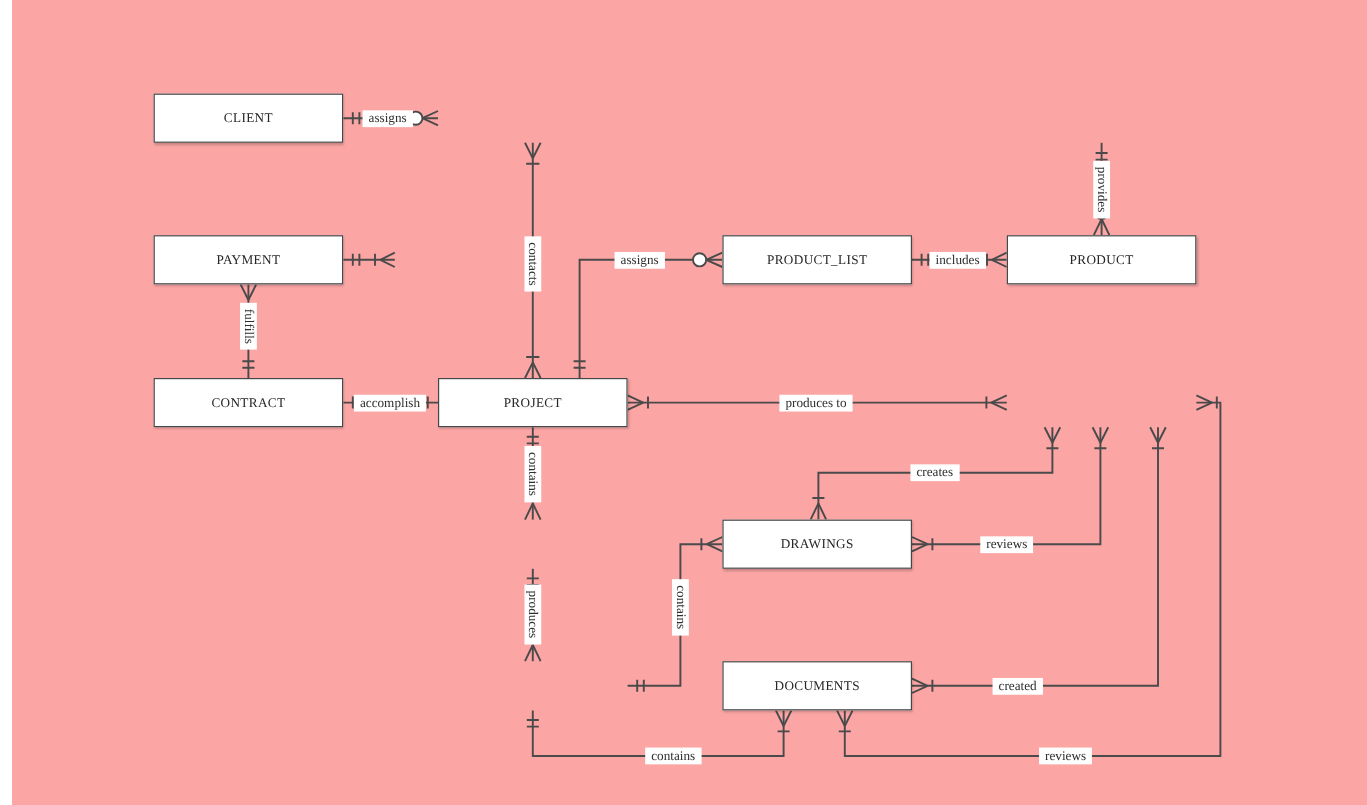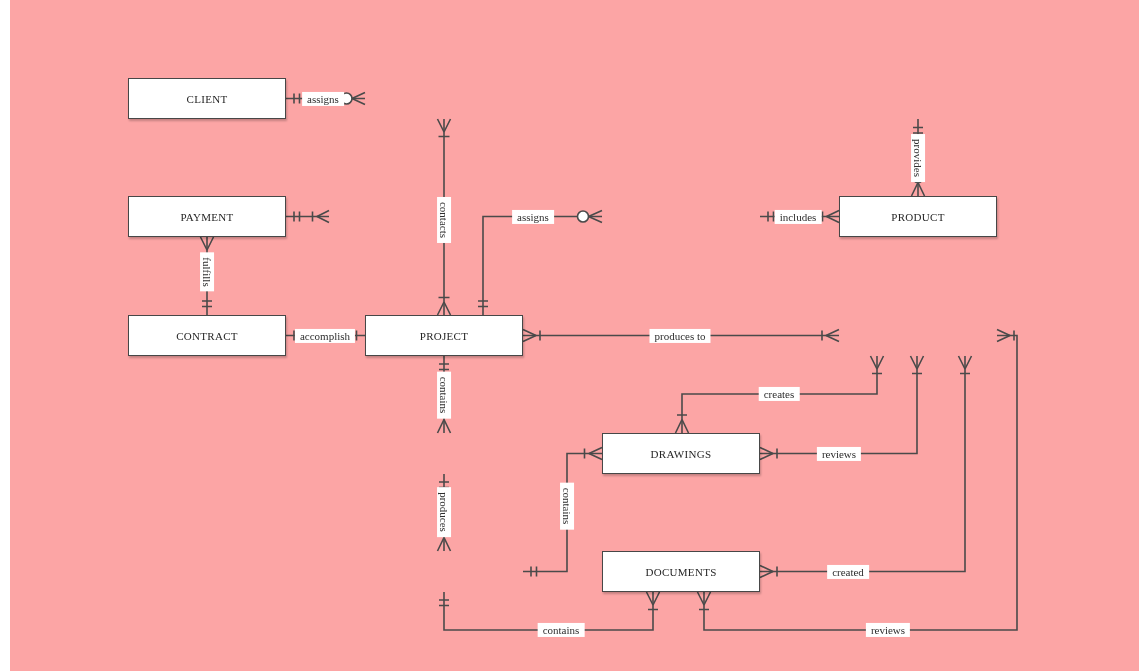--- a/index.html
+++ b/index.html
@@ -143,20 +143,21 @@
 
     <g>
       <path d="M694 592 V630 H1007 V335.5 H987"></path>
       <path d="M694 605 L687.5 592 M694 605 L700.5 592 M689 609.5 H699"></path>
       <path d="M1000 335.5 L987 329.5 M1000 335.5 L987 341.5 M1004 330.5 V340.5"></path>
     </g>
   </svg>
 
   <div class="entity" style="left:118px;top:78px">CLIENT</div>
   <div class="entity" style="left:118px;top:196px">PAYMENT</div>
+  <div class="entity" style="left:592px;top:196px">PRODUCT_LIST</div>
   <div class="entity" style="left:829px;top:196px">PRODUCT</div>
   <div class="entity" style="left:118px;top:315px">CONTRACT</div>
   <div class="entity" style="left:355px;top:315px">PROJECT</div>
   <div class="entity" style="left:592px;top:433px">DRAWINGS</div>
   <div class="entity" style="left:592px;top:551px">DOCUMENTS</div>
 
   <div class="lbl" style="left:313px;top:98.5px">assigns</div>
   <div class="lbl v" style="left:434px;top:220px">contacts</div>
   <div class="lbl v" style="left:908px;top:158px">provides</div>
   <div class="lbl" style="left:523px;top:216.5px">assigns</div>

